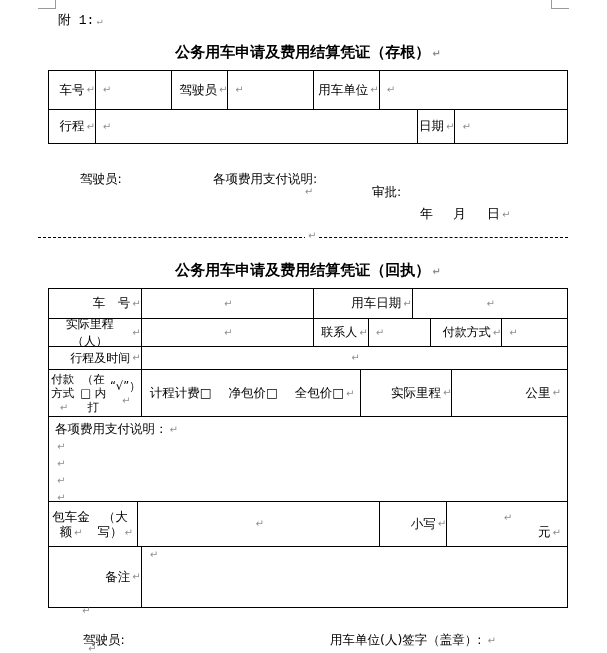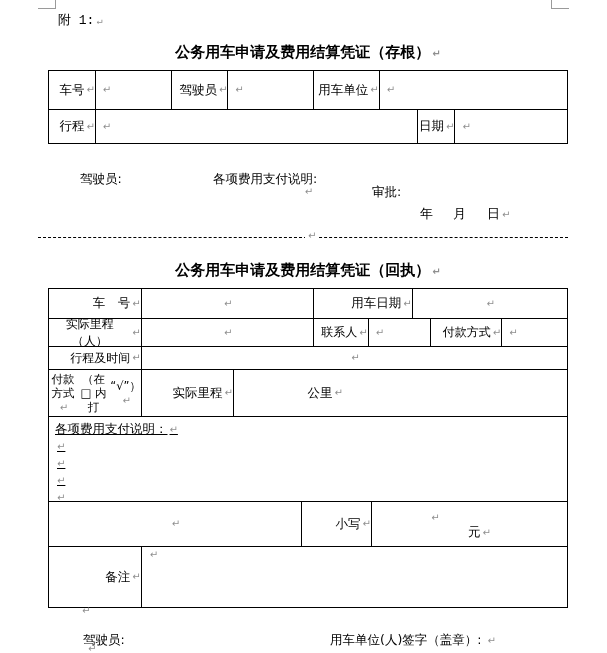--- a/index.html
+++ b/index.html
@@ -20,21 +20,21 @@
   .cell{box-sizing:border-box;display:flex;align-items:center;font-size:12.5px;overflow:hidden;}
   .cell + .cell{border-left:1px solid #000;}
   .lbl{justify-content:flex-end;text-align:center;}
   .inp{justify-content:flex-start;padding-left:5px;}
   .inp-c{justify-content:center;}
   .col{flex-direction:row;justify-content:center;line-height:15px;}
   .small-lines{font-size:11.5px;line-height:14px;}
   .fee-opts{gap:17px;padding-left:8px;}
   .right-cell{justify-content:flex-end;padding-right:6px;text-align:center;}
   .topleft{align-items:flex-start;justify-content:flex-start;padding:3px 6px;}
-  .note-cell{display:block;padding:3px 6px;text-decoration:underline;}
+  .note-cell{display:block;padding:3px 6px;}
   .note-cell .line{line-height:17px;display:block;}
   .sign-span{position:absolute;font-size:12.5px;white-space:nowrap;margin-top:20px;}
   .divider{left:38px;top:237px;width:530px;border-top:1px dashed #000;height:0;}
   .divider .pc{position:absolute;left:50%;top:-7px;background:#fff;padding:0 3px;}
   .datechar{position:absolute;font-size:13px;white-space:nowrap;}
   .yuan-cell{flex-direction:column;align-items:stretch;justify-content:center;}
   .yuan-cell .l1{text-align:center;}
   .yuan-cell .l2{text-align:right;padding-right:6px;line-height:15px;}
 </style>
 </head>
@@ -169,20 +169,25 @@
           <span class="pc">↵</span>
         </div>
     </div>
 
     <div class="row" style="height:46px">
       <div class="cell lbl col small-lines" style="width:92px">
         <span><span>付款方式</span><span class="pc">↵</span></span>
         <span>（在 □ 内 打</span>
         <span><span>“√”）</span><span class="pc">↵</span></span>
       </div>
+      <div class="cell fee-opts" style="width:220px">
+        <span>计程计费□</span>
+        <span>净包价□</span>
+        <span><span>全包价□</span><span class="pc">↵</span></span>
+      </div>
       <div class="cell lbl" style="width:92px">
           <span>实际里程</span>
           <span class="pc">↵</span>
         </div>
       <div class="cell right-cell" style="width:116px">
           <span>公里</span>
           <span class="pc">↵</span>
         </div>
     </div>
 
@@ -190,20 +195,24 @@
       <div class="cell note-cell" style="width:520px">
         <span class="line"><span>各项费用支付说明：</span><span class="pc">↵</span></span>
         <span class="line"><span class="pc">↵</span></span>
         <span class="line"><span class="pc">↵</span></span>
         <span class="line"><span class="pc">↵</span></span>
         <span class="line"><span class="pc">↵</span></span>
       </div>
     </div>
 
     <div class="row" style="height:44px">
+      <div class="cell lbl col" style="width:92px">
+        <span><span>包车金额</span><span class="pc">↵</span></span>
+        <span><span>（大写）</span><span class="pc">↵</span></span>
+      </div>
       <div class="cell inp-c" style="width:252px">
           <span class="pc">↵</span>
         </div>
       <div class="cell lbl" style="width:70px">
           <span>小写</span>
           <span class="pc">↵</span>
         </div>
       <div class="cell yuan-cell" style="width:126px">
         <span class="l1"><span class="pc">↵</span></span>
         <span class="l2"><span>元</span><span class="pc">↵</span></span>

